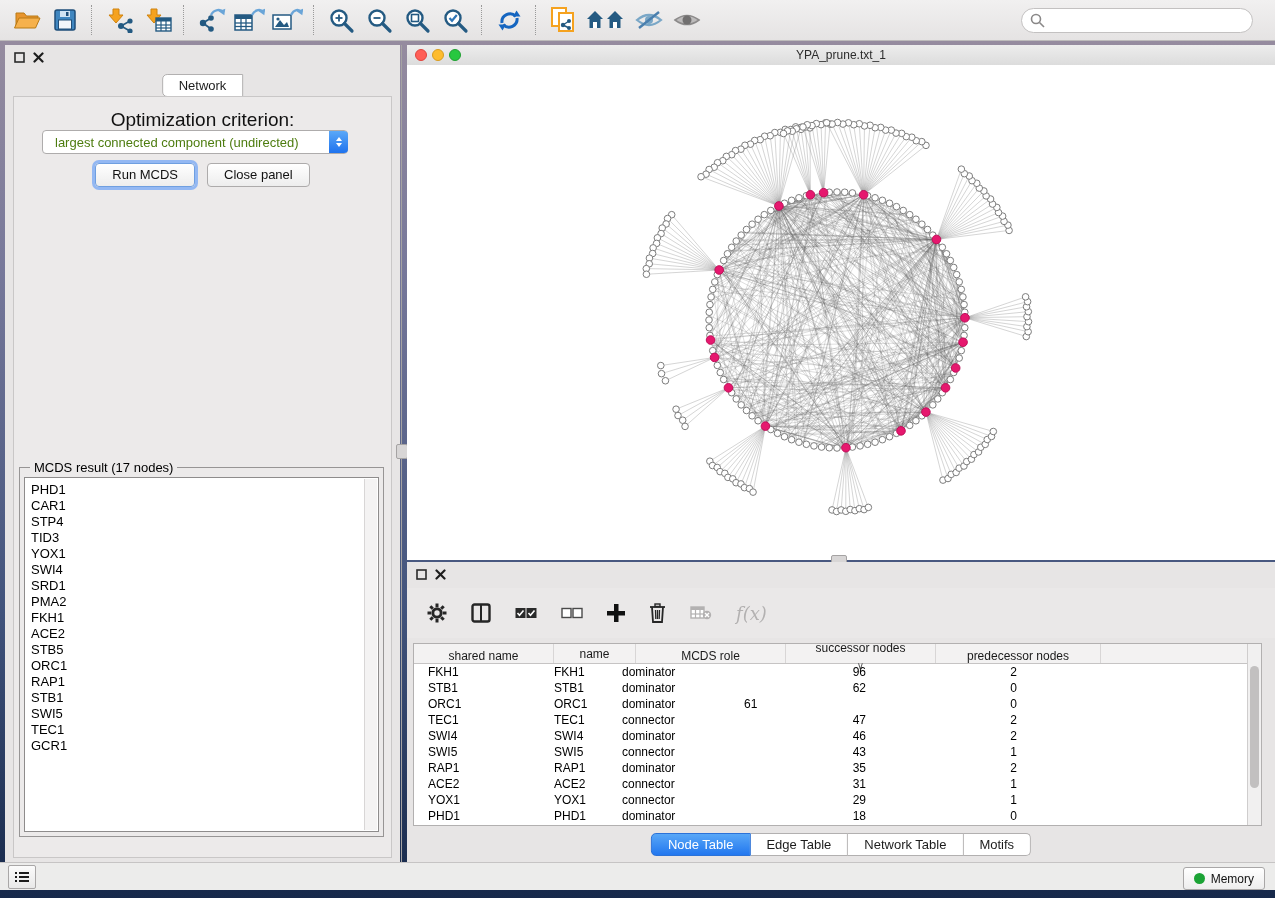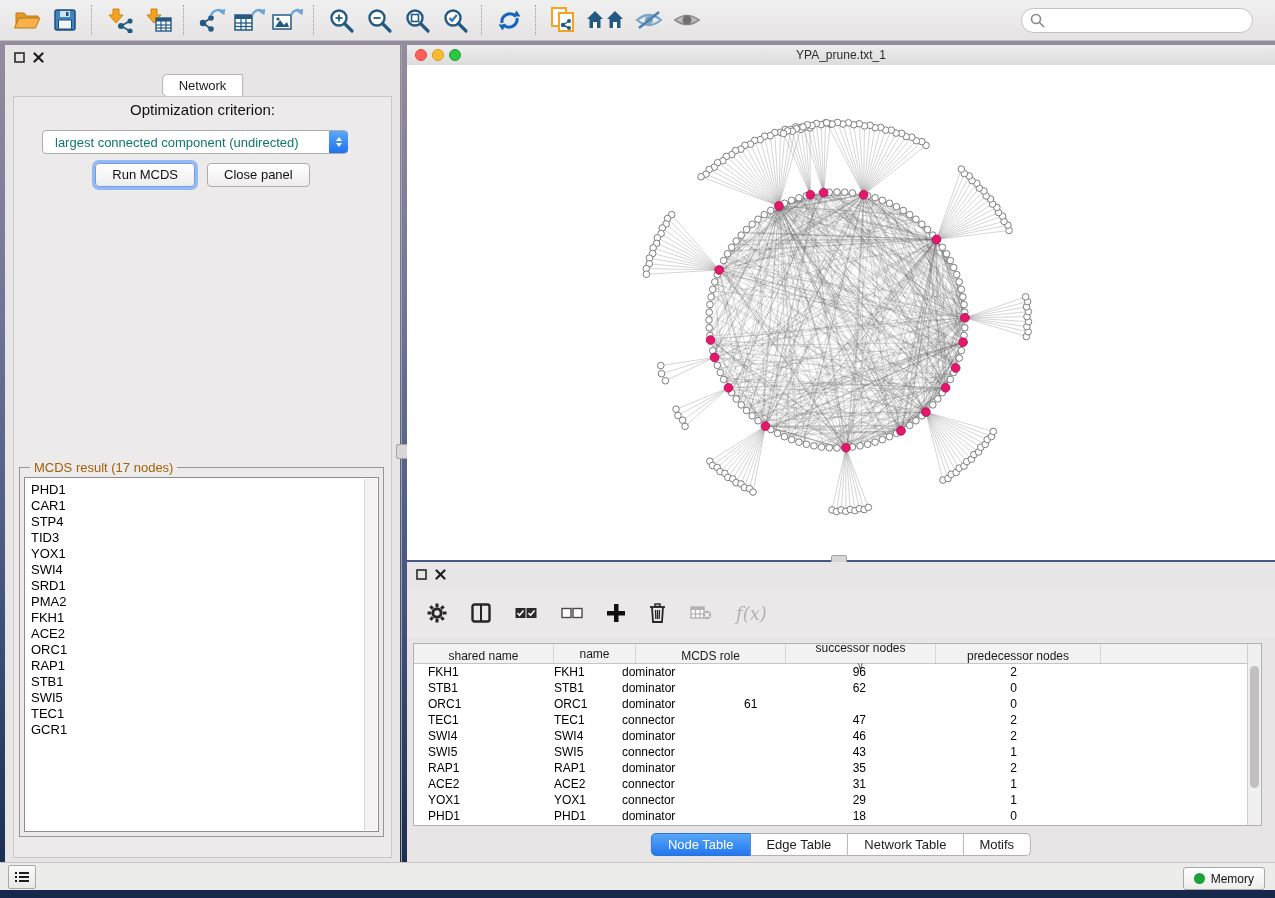--- a/index.html
+++ b/index.html
@@ -23,34 +23,34 @@
   .panel-head{height:24px;display:flex;align-items:center;padding:0 9px;}
   .panel-title{font-size:12px;color:#1c1c1c;flex:1;}
   .winbtns{display:flex;align-items:center;gap:8px;}
   #cp-tabs{position:absolute;left:50%;transform:translateX(-50%);top:29px;display:flex;flex-direction:column;}
   .seg{height:21px;line-height:21px;background:#fff;border:1px solid #b2b0b0;border-left:none;
     font-size:13px;color:#1c1c1c;padding:0 16px;text-align:center;}
   .seg:first-child{border-left:1px solid #b2b0b0;border-radius:5px 0 0 5px;}
   .seg:last-child{border-radius:0 5px 5px 0;}
   .seg.active{background:linear-gradient(#58a7f7,#2277ef);color:#fff;border-color:#2b72d8;}
   #cp-body{left:8px;top:51px;width:377px;height:760px;background:#eceaea;border:1px solid #c9c7c7;}
-  #opt-label{top:4px;width:100%;text-align:center;font-size:15px;color:#111;}
+  #opt-label{top:12px;width:100%;text-align:center;font-size:19px;color:#111;}
   #criterion{left:28px;top:33px;width:304px;height:22px;background:#fff;border:1px solid #aeacac;
-    border-radius:4px;display:flex;align-items:center;font-size:13px;color:#0f766e;}
+    border-radius:4px;display:flex;align-items:center;font-size:13px;color:#4d7c0f;}
   #criterion .val{flex:1;padding-left:12px;white-space:nowrap;}
   #criterion .stepper{width:19px;height:22px;margin-right:-1px;border-radius:0 4px 4px 0;
     background:linear-gradient(#5aa8f8,#1f73ee);display:flex;flex-direction:column;align-items:center;justify-content:center;gap:2px;}
   .tri-up{width:0;height:0;border-left:3.5px solid transparent;border-right:3.5px solid transparent;border-bottom:4px solid #fff;}
   .tri-dn{width:0;height:0;border-left:3.5px solid transparent;border-right:3.5px solid transparent;border-top:4px solid #fff;}
   #btnrow{top:66px;width:100%;display:flex;justify-content:center;gap:12px;}
   .pbtn{height:22px;background:linear-gradient(#ffffff,#ededed);border:1px solid #adabab;border-radius:4px;
     font-size:13px;color:#111;padding:0 16px;line-height:22px;}
   .pbtn.focus{box-shadow:0 0 0 3px rgba(88,150,248,.6);border-color:#6f9fe0;}
   #result-box{left:5px;top:370px;width:363px;height:368px;border:1px solid #979595;}
-  #result-legend{position:absolute;left:10px;top:-8px;background:#eceaea;padding:0 4px;font-size:13px;color:#a16207;}
+  #result-legend{position:absolute;left:10px;top:-8px;background:#eceaea;padding:0 4px;font-size:13px;color:#000000;}
   #result-list{position:absolute;left:4px;top:9px;right:4px;bottom:4px;background:#fff;border:1px solid #8e8c8c;overflow:hidden;}
   .ritem{font-size:13px;line-height:16px;padding-left:6px;color:#000;}
   .vtrack{position:absolute;top:1px;bottom:1px;right:1px;width:12px;background:#f4f3f3;border-left:1px solid #d8d6d6;}
   
   #vsplit{left:401px;top:45px;width:1px;height:817px;background:#a5a3a3;}
   #vhandle{left:396px;top:444px;width:10px;height:13px;background:#d8d6d6;border:1px solid #a5a3a3;border-radius:2px;}
   #hhandle{left:831px;top:555px;width:14px;height:7px;background:#d8d6d6;border:1px solid #a5a3a3;border-radius:2px;}
   
   #net-frame{left:407px;top:45px;width:868px;height:515px;background:#fff;}
   #net-title{height:20px;background:linear-gradient(#ededed,#dcdcdc);border-bottom:1px solid #b4b2b2;
@@ -277,20 +277,21 @@
             <div class="ritem">PHD1</div>
             <div class="ritem">CAR1</div>
             <div class="ritem">STP4</div>
             <div class="ritem">TID3</div>
             <div class="ritem">YOX1</div>
             <div class="ritem">SWI4</div>
             <div class="ritem">SRD1</div>
             <div class="ritem">PMA2</div>
             <div class="ritem">FKH1</div>
             <div class="ritem">ACE2</div>
+            <div class="ritem">STB5</div>
             <div class="ritem">ORC1</div>
             <div class="ritem">RAP1</div>
             <div class="ritem">STB1</div>
             <div class="ritem">SWI5</div>
             <div class="ritem">TEC1</div>
             <div class="ritem">GCR1</div>
           </div>
         <div class="vtrack"></div>
       </div>
     </div>

